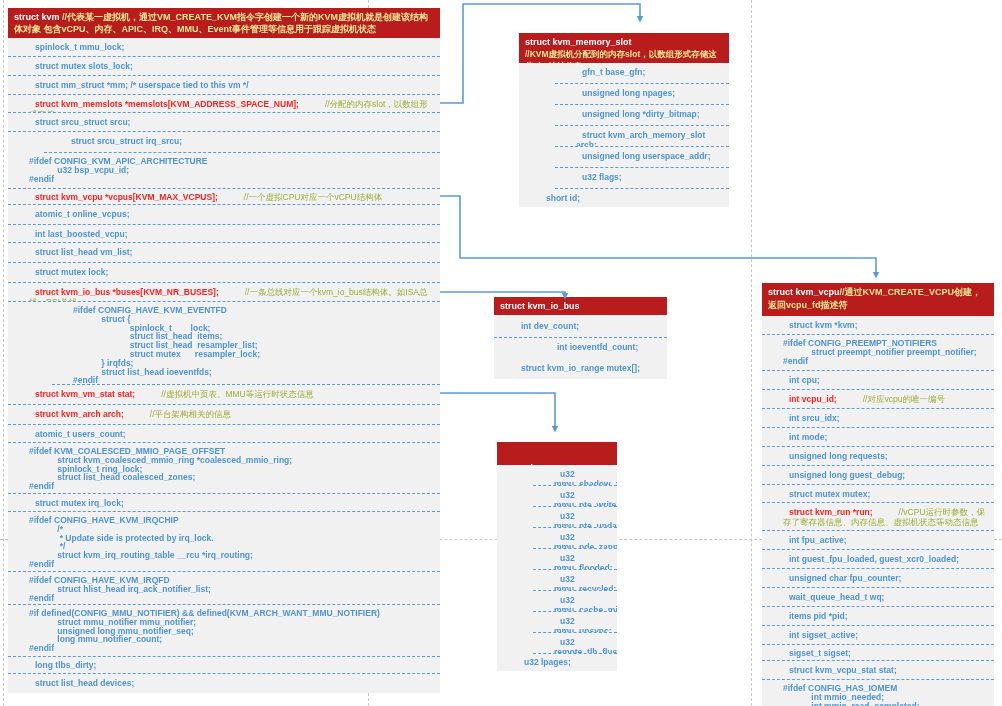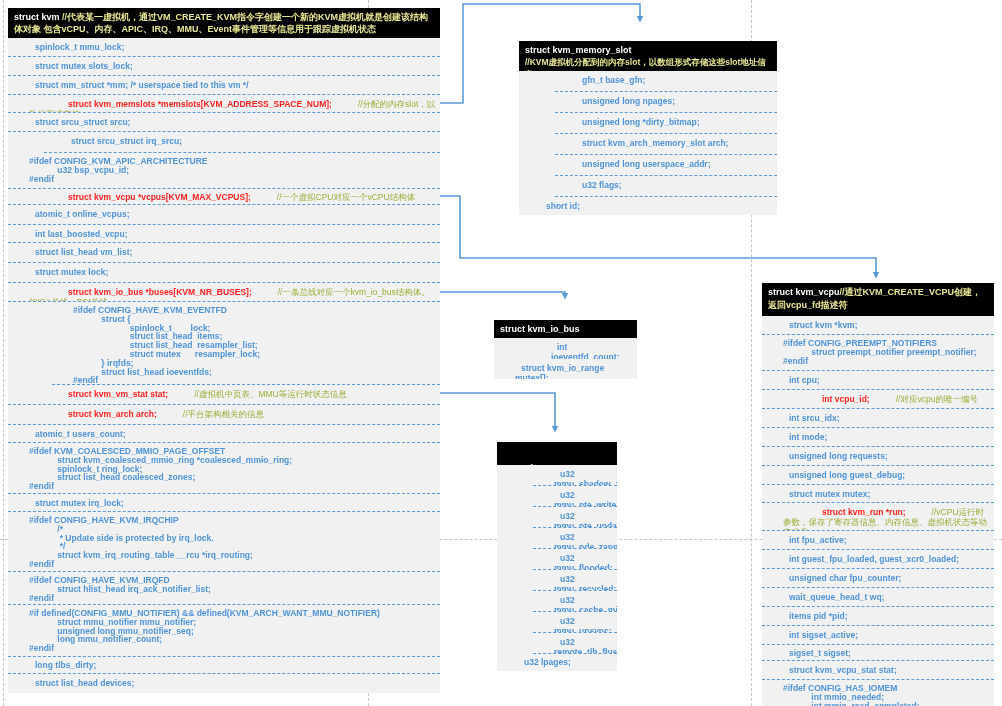--- a/index.html
+++ b/index.html
@@ -3,30 +3,30 @@
 <meta charset="utf-8">
 <style>
   html,body{margin:0;padding:0;}
   body{width:1002px;height:706px;position:relative;overflow:hidden;background:#fff;
        font-family:"Liberation Sans",sans-serif;}
   
   .vline{position:absolute;top:0;bottom:0;width:0;border-left:1px dashed #c6c6c6;z-index:0;}
   .hline{position:absolute;left:0;right:0;height:0;border-top:1px dashed #c6c6c6;z-index:0;}
   
   .box{position:absolute;z-index:2;}
-  .hdr{background:#000000;color:#fff;font-size:9px;font-weight:bold;line-height:12px;
+  .hdr{background:#b91c1c;color:#fff;font-size:9px;font-weight:bold;line-height:12px;
        padding:3px 6px;box-sizing:border-box;overflow:hidden;}
   .hdr .cmt{color:#E8E795;}
   .hdr .cmt.blk{display:block;font-size:8.5px;}
   .body{background:#F1F1F1;}
   .row{box-sizing:border-box;overflow:hidden;border-bottom:1px dashed #5B9BD5;
        padding:4px 4px 0 21px;font-size:8.5px;line-height:10px;color:#4E94D4;}
   .row:last-child,.row.nodiv{border-bottom:none;}
   .row .code{font-weight:600;padding-left:6px;}
-  .row.red .code{color:#FF1F1F;font-weight:bold;margin-left:33px;}
+  .row.red .code{color:#FF1F1F;font-weight:bold;}
   .row.red .cmt{color:#9CAD35;padding-left:26px;}
   .row.blk{padding-top:0;}
   .row.blk pre{margin:0;padding:4px 0 0 0;font-family:"Liberation Sans",sans-serif;
        font-size:8.5px;line-height:8.8px;white-space:pre;font-weight:600;color:#4E94D4;}
   
   .h16{height:16px;padding-top:3px;} .h17{height:17px;padding-top:3px;}
   .h18{height:18px;} .h19{height:19px;} .h20{height:20px;} .h21{height:21px;margin-left:36px;}
   .h23{height:23px;padding-top:6px;} .h28{height:28px;} .h30{height:30px;}
   .h33{height:33px;} .h36{height:36px;} .h51{height:51px;} .h52{height:52px;}
   .h60{height:60px;} .h83{height:83px;margin-left:44px;}
@@ -105,41 +105,42 @@
             struct mmu_notifier mmu_notifier;
             unsigned long mmu_notifier_seq;
             long mmu_notifier_count;
 #endif</pre>
       </div>
     <div class="row h17"><span class="code">long tlbs_dirty;</span></div>
     <div class="row h19"><span class="code">struct list_head devices;</span></div>
   </div>
 </div>
 
-<div class="box" style="left:519px;top:41px;width:258px">
+<div class="box" style="left:519px;top:33px;width:210px">
   <div class="hdr h30">
     <span>struct kvm_memory_slot</span>
     <span class="cmt blk">//KVM虚拟机分配到的内存slot，以数组形式存储这些slot地址信息</span>
   </div>
   <div class="body">
     <div class="row h21"><span class="code">gfn_t base_gfn;</span></div>
     <div class="row h21"><span class="code">unsigned long npages;</span></div>
     <div class="row h21"><span class="code">unsigned long *dirty_bitmap;</span></div>
     <div class="row h21"><span class="code">struct kvm_arch_memory_slot arch;</span></div>
     <div class="row h21"><span class="code">unsigned long userspace_addr;</span></div>
     <div class="row h21"><span class="code">u32 flags;</span></div>
     <div class="row h18"><span class="code">short id;</span></div>
   </div>
 </div>
 
-<div class="box" style="left:494px;top:320px;width:143px">
+<div class="box" style="left:494px;top:297px;width:173px">
   <div class="hdr h18">
     <span>struct kvm_io_bus</span>
   </div>
   <div class="body">
+    <div class="row h23"><span class="code">int dev_count;</span></div>
     <div class="row nodiv h21"><span class="code">int ioeventfd_count;</span></div>
     <div class="row h20"><span class="code">struct kvm_io_range mutex[];</span></div>
   </div>
 </div>
 
 <div class="box" style="left:497px;top:442px;width:120px">
   <div class="hdr h17">
     <span>struct kvm_vm_stat</span>
   </div>
   <div class="body">

